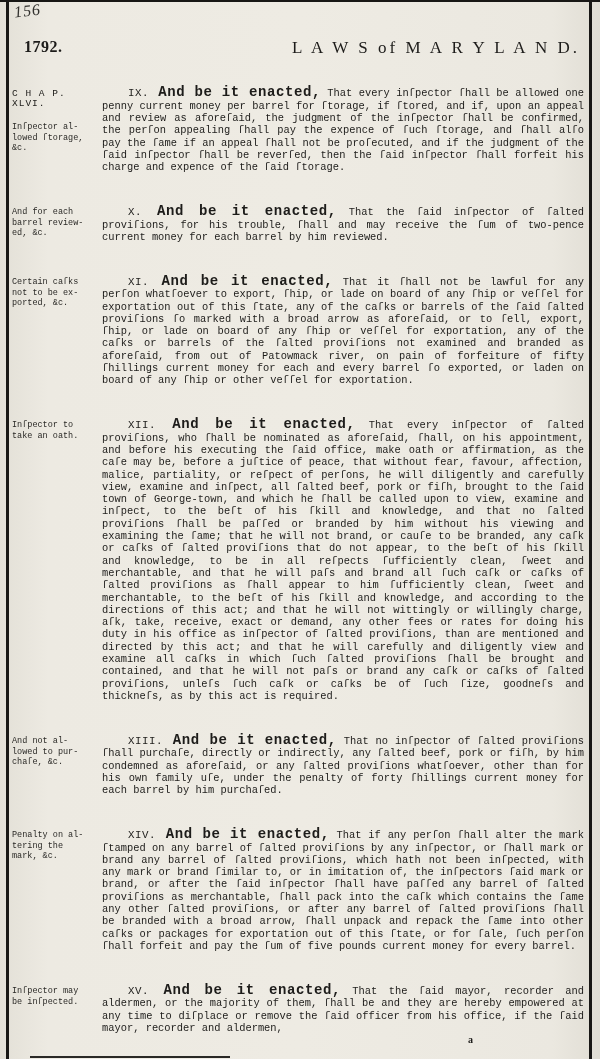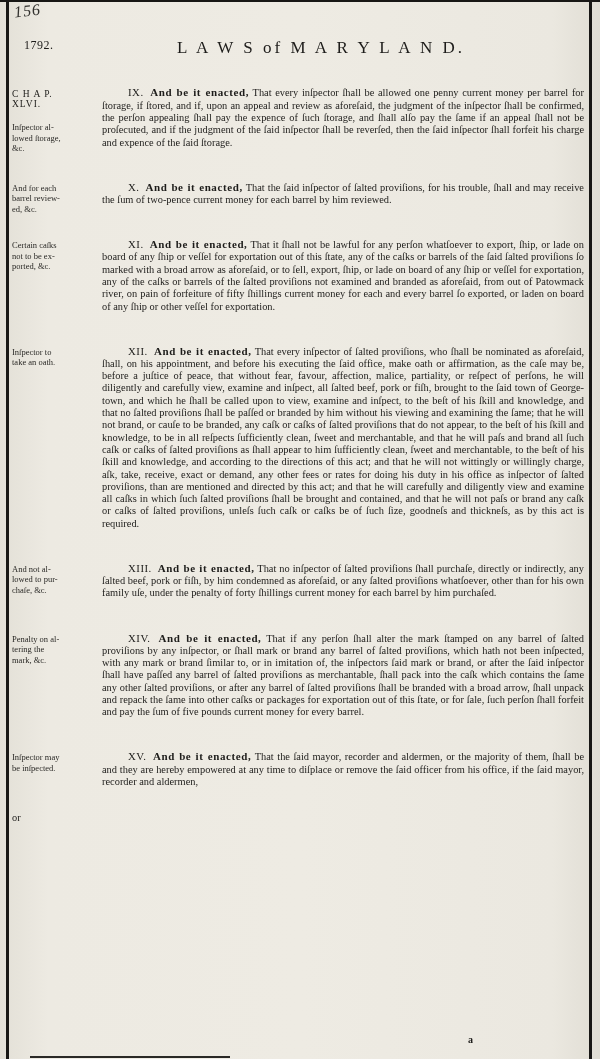--- a/index.html
+++ b/index.html
@@ -40,39 +40,40 @@
     transform: rotate(-7deg);
     letter-spacing: 1px;
   }
   .header {
     position: relative;
     padding: 38px 20px 0 22px;
     height: 24px;
   }
   .year {
     position: absolute; left: 24px; top: 38px;
-    font-size: 12px;
-    font-weight: normal;
+    font-size: 16px;
+    font-weight: bold;
     letter-spacing: 0.5px;
   }
   .title {
     display: block;
-    text-align: center;
+    text-align: right;
     font-size: 17px;
     letter-spacing: 3px;
     padding-left: 40px;
   }
   .content {
     padding: 14px 16px 0 12px;
   }
   .section {
     display: grid;
     grid-template-columns: 84px 1fr;
     column-gap: 6px;
     margin-bottom: 11px;
+    font-family: Liberation Mono, monospace;
   }
   .margin-note {
     font-size: 8.5px;
     line-height: 10.5px;
     white-space: pre-line;
     padding-top: 2px;
     color: #2a2926;
   }
   .chap-head {
     font-size: 9.5px;
@@ -89,21 +90,21 @@
   }
   .secnum {
     font-size: 10.8px;
     letter-spacing: 0.5px;
     padding-right: 3px;
     margin-top: 40px;
   }
   .enacting {
     font-weight: bold;
     letter-spacing: 0.6px;
-    font-size: 11px;
+    font-size: 14px;
   }
   .catchword-row {
     padding: 2px 22px 0 0;
     font-size: 10.4px;
   }
   .signature-mark {
     position: absolute;
     left: 468px;
     top: 1034px;
     font-size: 10px;

